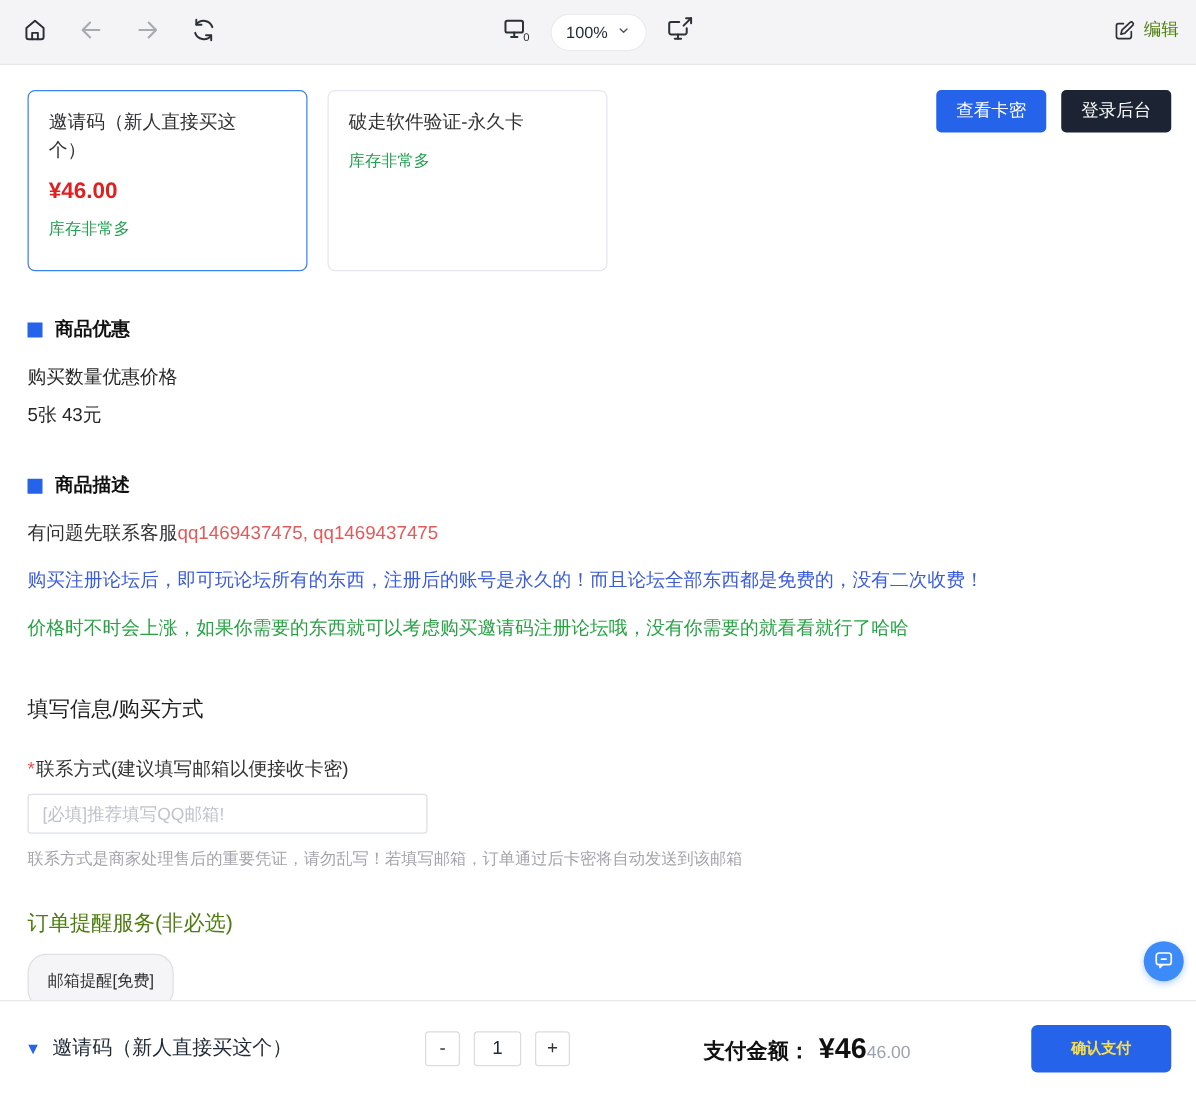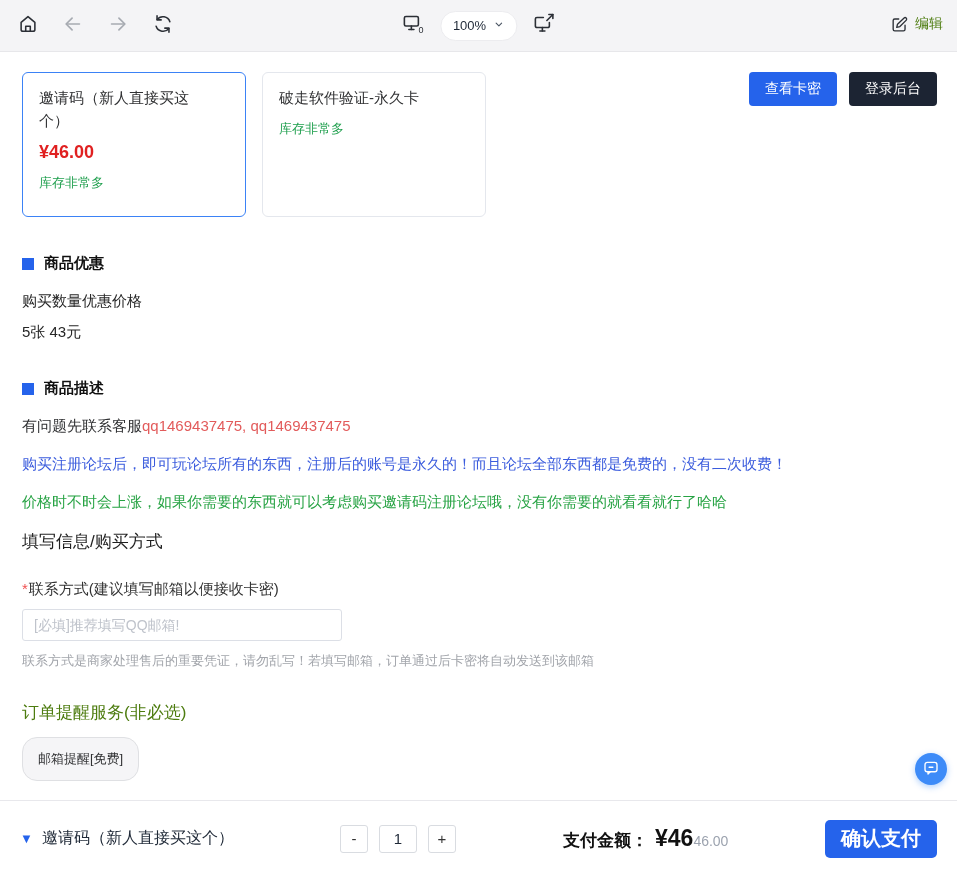--- a/index.html
+++ b/index.html
@@ -55,21 +55,21 @@
   .section-h{ display:flex; align-items:center; gap:10px; font-size:15px; font-weight:bold; color:#111; }
   .sq{ width:12px; height:12px; background:#2563eb; flex:none; }
   .promo-line{ font-size:15px; color:#262626; margin-top:19px; }
   .promo-line + .promo-line{ margin-top:12px; }
   .desc-line{ font-size:15px; margin-top:19px; }
   .contact-prefix{ color:#303133; }
   .contact-qq{ color:#e25b5b; }
   .note-blue{ color:#3a5bdd; }
   .note-green{ color:#27a344; }
   
-  .form-title{ margin-top:18px; font-size:17px; font-weight:500; color:#1f1f1f; }
+  .form-title{ margin-top:44px; font-size:17px; font-weight:500; color:#1f1f1f; }
   .field-label{ margin-top:27px; font-size:15px; color:#333; }
   .req{ color:#f05050; margin-right:1px; }
   .contact-input{
     display:block; margin-top:10px; width:320px; height:32px;
     border:1px solid #dcdfe6; border-radius:3px; padding:0 11px;
     font-size:14px; color:#303133; outline:none;
     font-family:"Liberation Sans","DejaVu Sans",sans-serif;
   }
   .contact-input::placeholder{ color:#bfc3cb; }
   .field-help{ margin-top:11px; font-size:13px; color:#a2a5ab; }
@@ -103,22 +103,22 @@
   .qty-input{
     width:38px; height:28px; border:1px solid #d9dce1; border-radius:3px;
     text-align:center; font-size:15px; color:#1f2937; outline:none;
     font-family:"Liberation Sans","DejaVu Sans",sans-serif;
   }
   .amount{ margin-left:107px; display:flex; align-items:baseline;justify-content:flex-end; }
   .amount-label{ font-size:17px; font-weight:bold; color:#111; }
   .amount-main{ font-size:23px; font-weight:bold; color:#111; margin-left:7px; }
   .amount-sub{ font-size:14px; color:#9ca3af; }
   .confirm{
-    margin-left:auto; width:112px; height:38px; background:#2563eb; color:#ffffff;
-    border:none; border-radius:5px; font-size:20px; font-weight:bold; cursor:pointer;
+    margin-left:auto; width:112px; height:38px; background:#2563eb; color:#fde047;
+    border:none; border-radius:5px; font-size:12px; font-weight:bold; cursor:pointer;
     font-family:"Liberation Sans","DejaVu Sans",sans-serif;
   }
 </style>
 </head>
 <body>
 
 <header class="toolbar">
   <div class="tb-left">
     <button class="icon-btn">
       <span>

